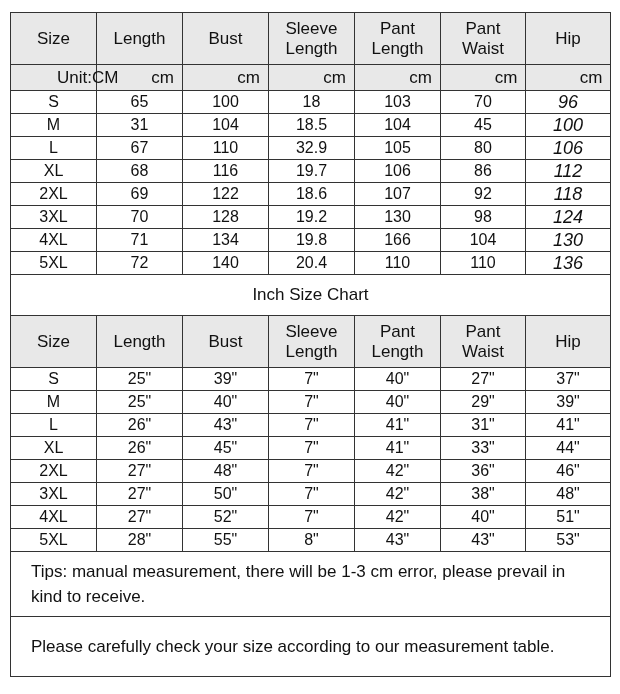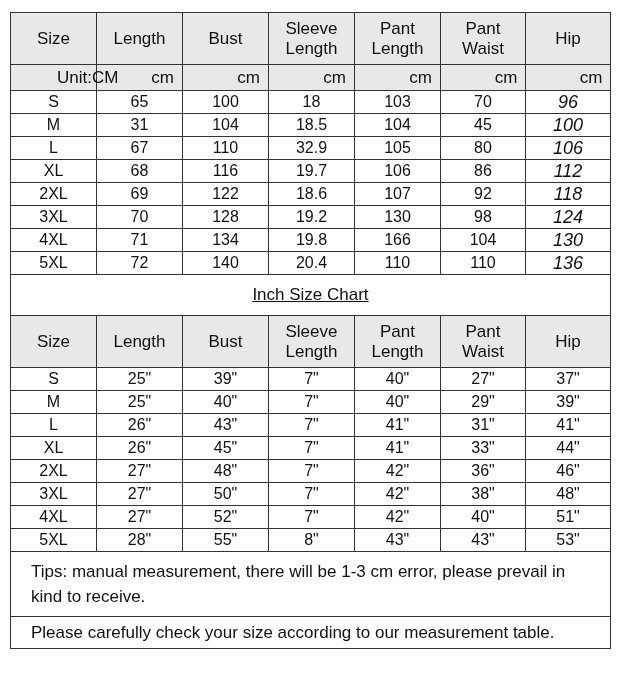--- a/index.html
+++ b/index.html
@@ -4,23 +4,23 @@
 <style>
   html, body { margin:0; padding:0; background:#fff; }
   body { width:620px; height:694px; position:relative; font-family:"Liberation Sans", sans-serif; color:#111; }
   .wrap { position:absolute; left:10px; top:12px; width:600px; }
   table { border-collapse:collapse; width:600px; table-layout:fixed; }
   td { border:1.5px solid #333; text-align:center; padding:0; font-size:17px; line-height:20px; }
   .hdr td { background:#e8e8e8; height:51px; font-size:17px; }
   .unit td { background:#e8e8e8; height:25px;padding-left:46px; }
   .row td { height:22px; font-size:16px; }
   .row td.hipcm { font-size:18px;font-style:italic; }
-  .title td { height:40px; font-size:17px; background:#fff;text-decoration:underline; }
+  .title td { height:40px; font-size:17px; background:#fff; }
   .tips td { text-align:left; padding:4px 20px; height:56px; font-size:17px; line-height:25px;margin-left:12px; }
-  .foot td { text-align:left; padding:2px 20px; height:27px; font-size:17px; }
+  .foot td { text-align:left; padding:16px 20px; height:27px; font-size:17px; }
 </style>
 </head>
 <body>
 
 <div class="wrap">
   <table>
     <colgroup>
       <col style="width:86px">
         <col style="width:86px">
         <col style="width:86px">

